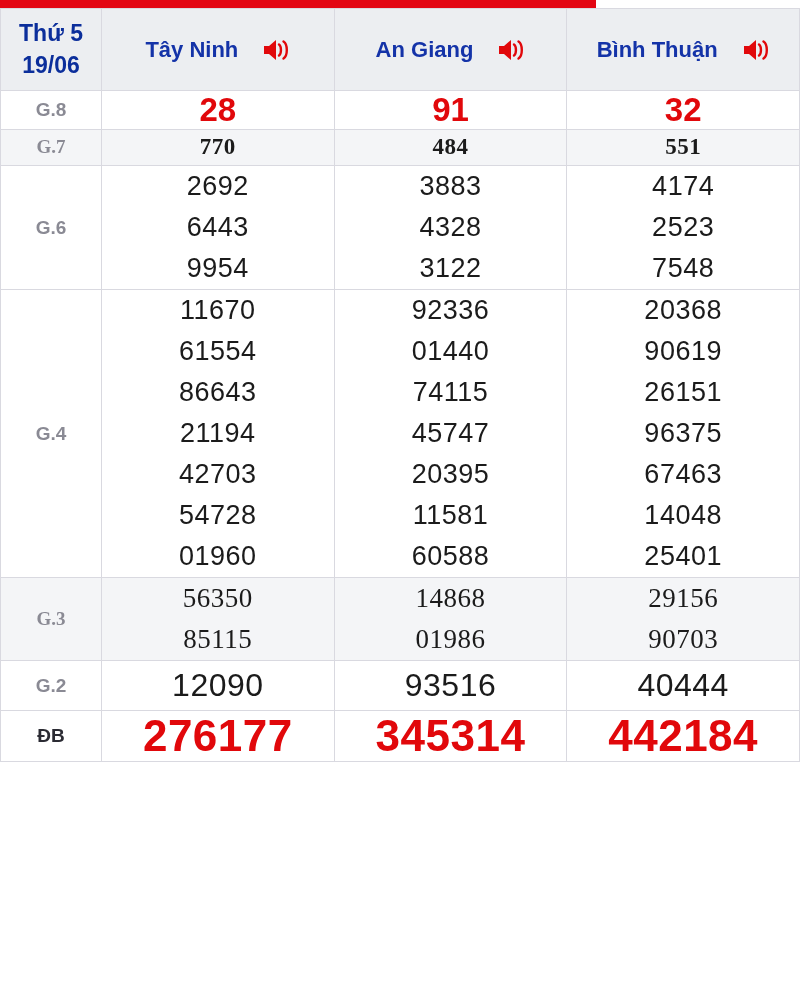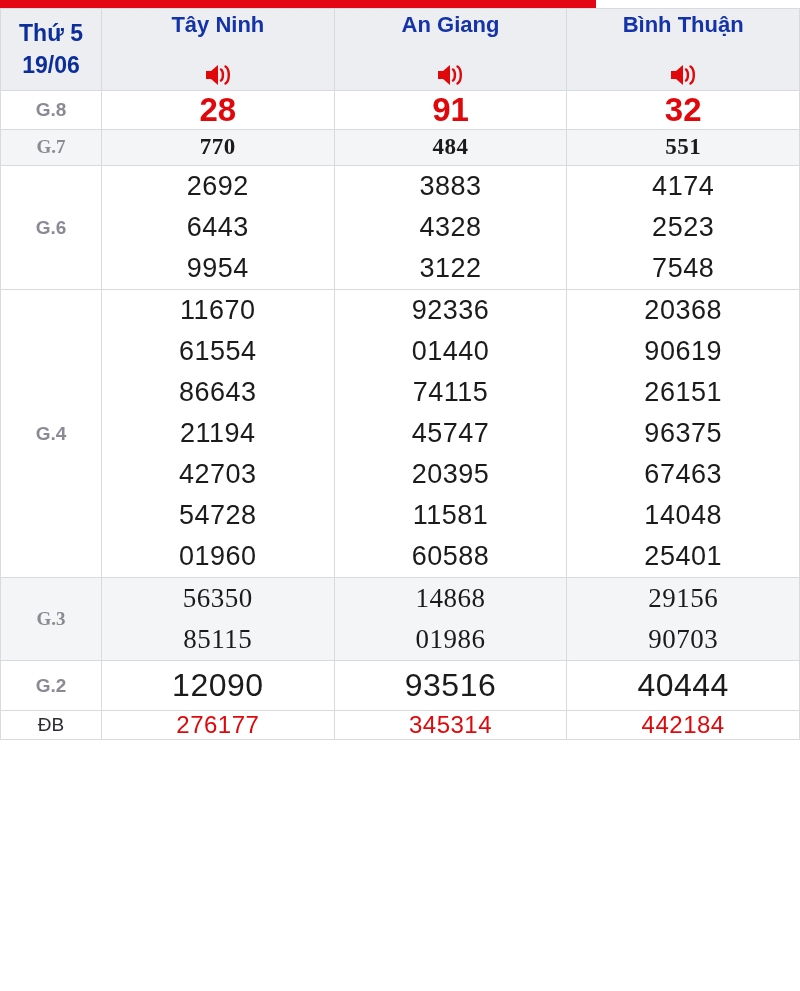--- a/index.html
+++ b/index.html
@@ -54,24 +54,23 @@
     line-height: 1.35;
   }
   .hdr-prov {
     color: #1433a8;
     font-weight: bold;
     font-size: 22px;
     position: relative;
   }
   .prov-inner {
     display: flex;
-    align-items: center;
+    align-items: flex-end;
     justify-content: center;
     gap: 24px;
-    flex-direction: column;
   }
   .speaker {
     display: inline-block;
     width: 28px;
     height: 26px;
     position: relative;
     flex: 0 0 auto;
   }
   .speaker svg { display: block; }
 
@@ -98,29 +97,29 @@
   .nums div { white-space: nowrap; }
 
   .big-red {
     color: #e1080b;
     font-weight: bold;
     font-size: 33px;
     padding: 8px 0;
   }
   .db-red {
     color: #e1080b;
-    font-weight: normal;
-    font-size: 24px;
+    font-weight: bold;
+    font-size: 44px;
     letter-spacing: 0.5px;
     padding: 8px 0;
   }
   .g7 { font-size: 23px; font-weight: bold; color: #1b1b1b; }
   .g5 { font-size: 28px; font-weight: bold; color: #1b1b1b; }
   .g2, .g1 { font-size: 32px; color: #1b1b1b; }
-  .lbl-db { color: #2b2b33; font-size: 19px; font-weight: normal; }
+  .lbl-db { color: #2b2b33; font-size: 19px; font-weight: bold; }
 </style>
 </head>
 <body>
 
 <div id="page">
 
   <div class="top-bar"></div>
   <div class="top-bar-right"></div>
 
   <table class="lottery">

